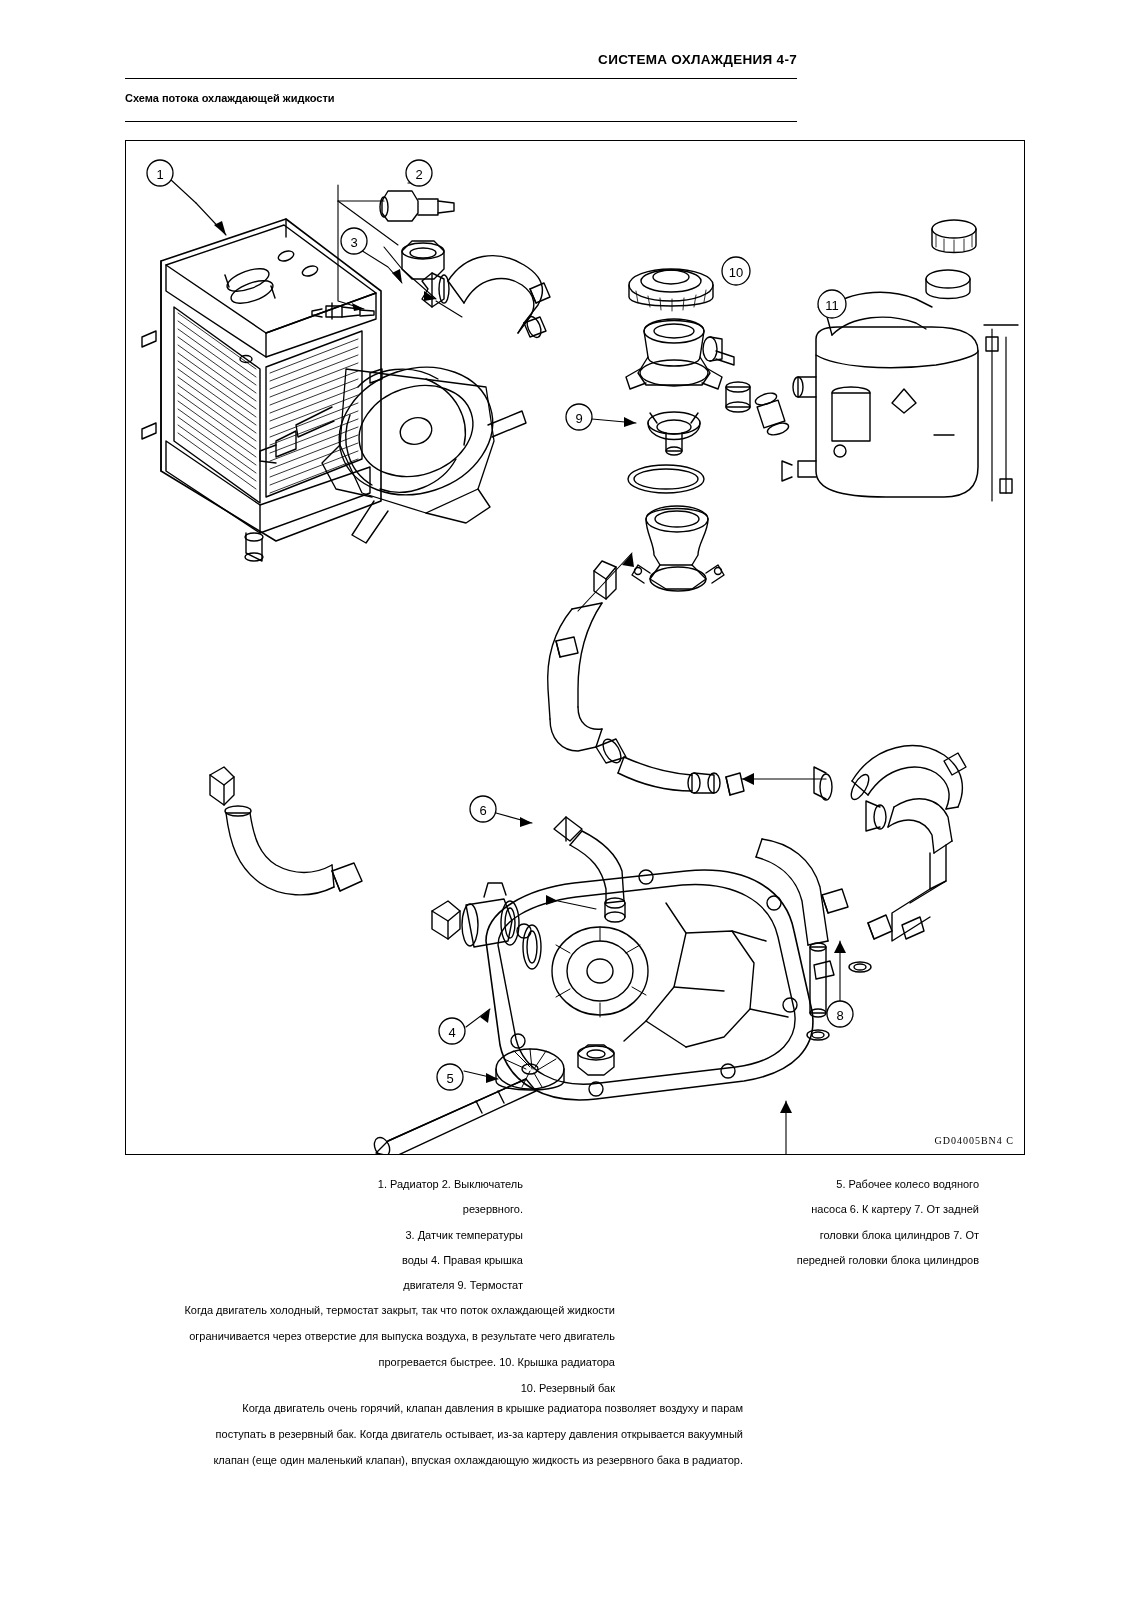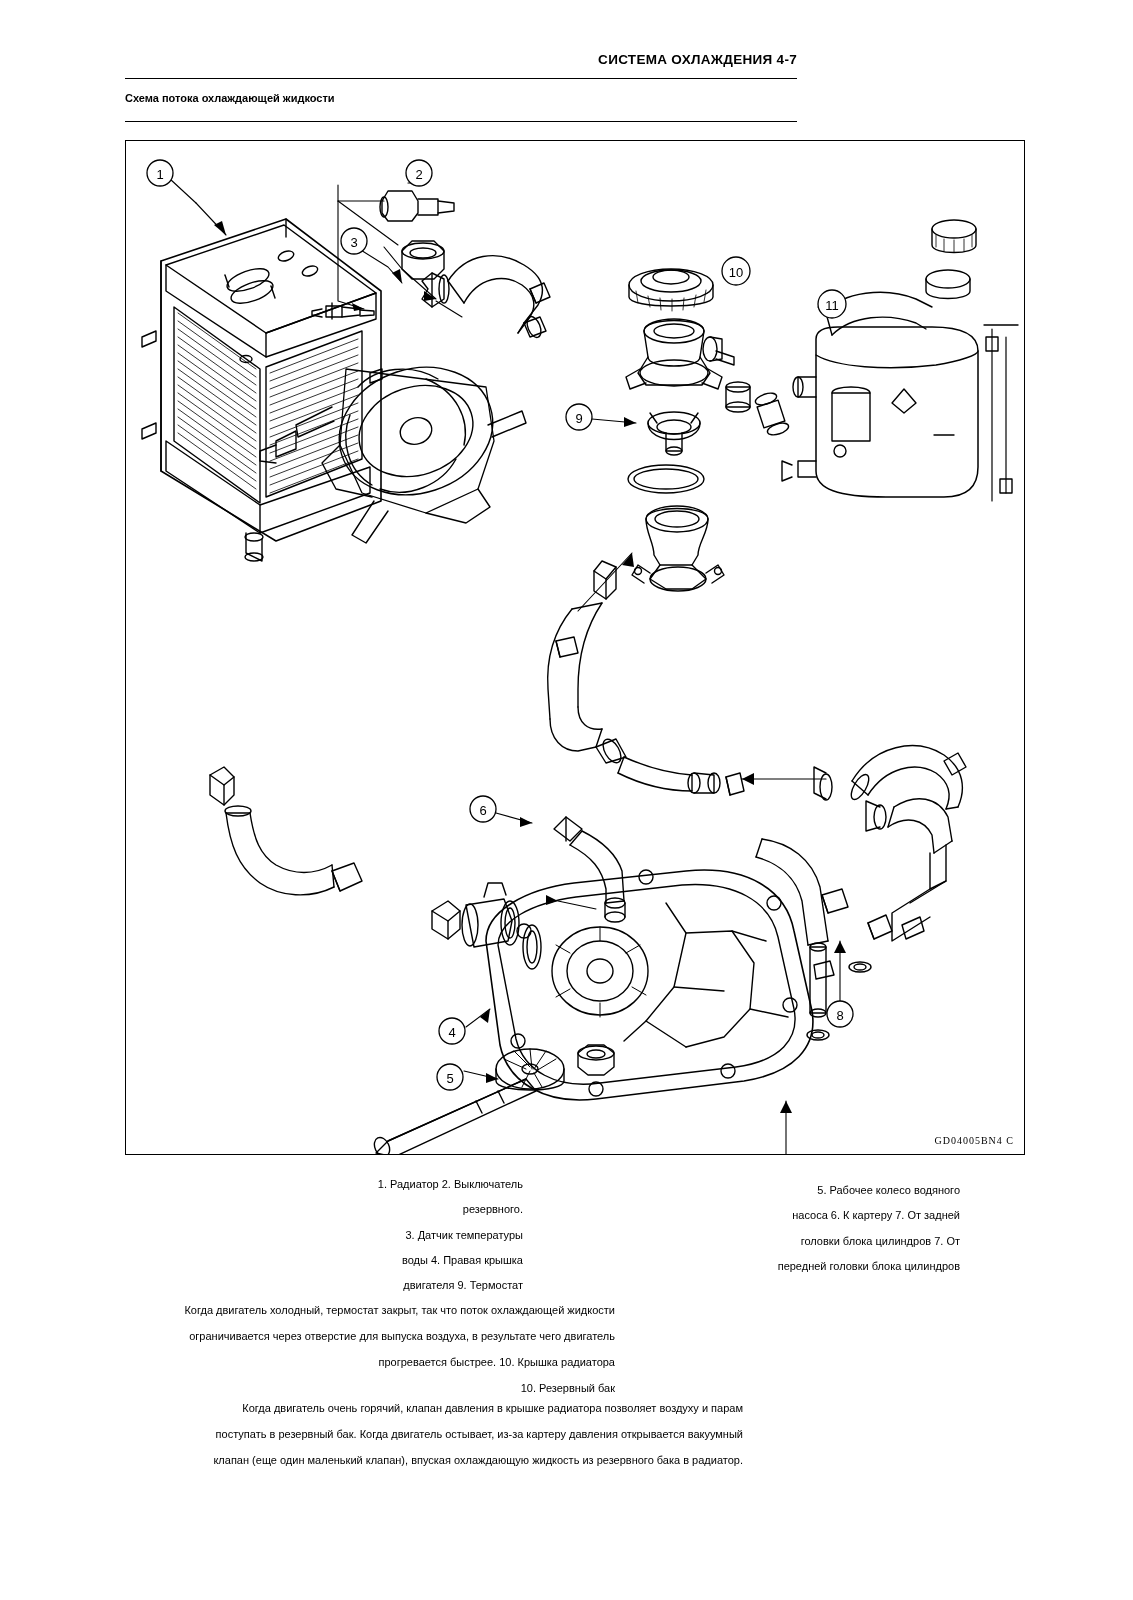--- a/index.html
+++ b/index.html
@@ -83,21 +83,21 @@
     font-size: 13px;
     text-anchor: middle;
     dominant-baseline: central;
   }
   .legend-col {
     position: absolute;
     font-size: 11px;
     line-height: 2.3;
   }
   .legend-left { left: 160px; top: 1172px; width: 330px; margin-left: 33px; }
-  .legend-right { left: 620px; top: 1172px; width: 340px; margin-top: 6px; }
+  .legend-right { left: 639px; top: 1172px; width: 340px; }
   .body-text {
     position: absolute;
     font-size: 11px;
     line-height: 2.35;
   }
   .para1 { left: 145px; top: 1298px; width: 470px; }
   .para2 { left: 183px; top: 1396px; width: 560px; }
   .legend-line { white-space: normal; }
 </style>
 </head>

